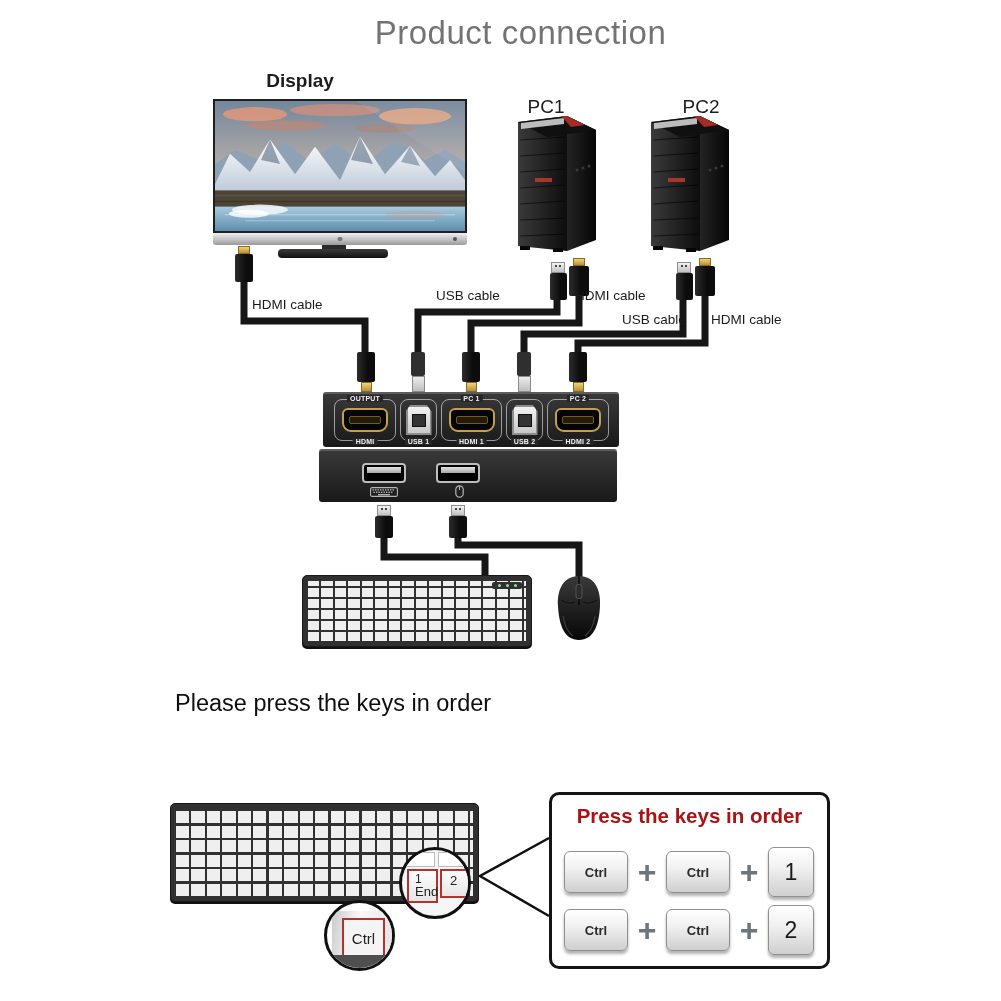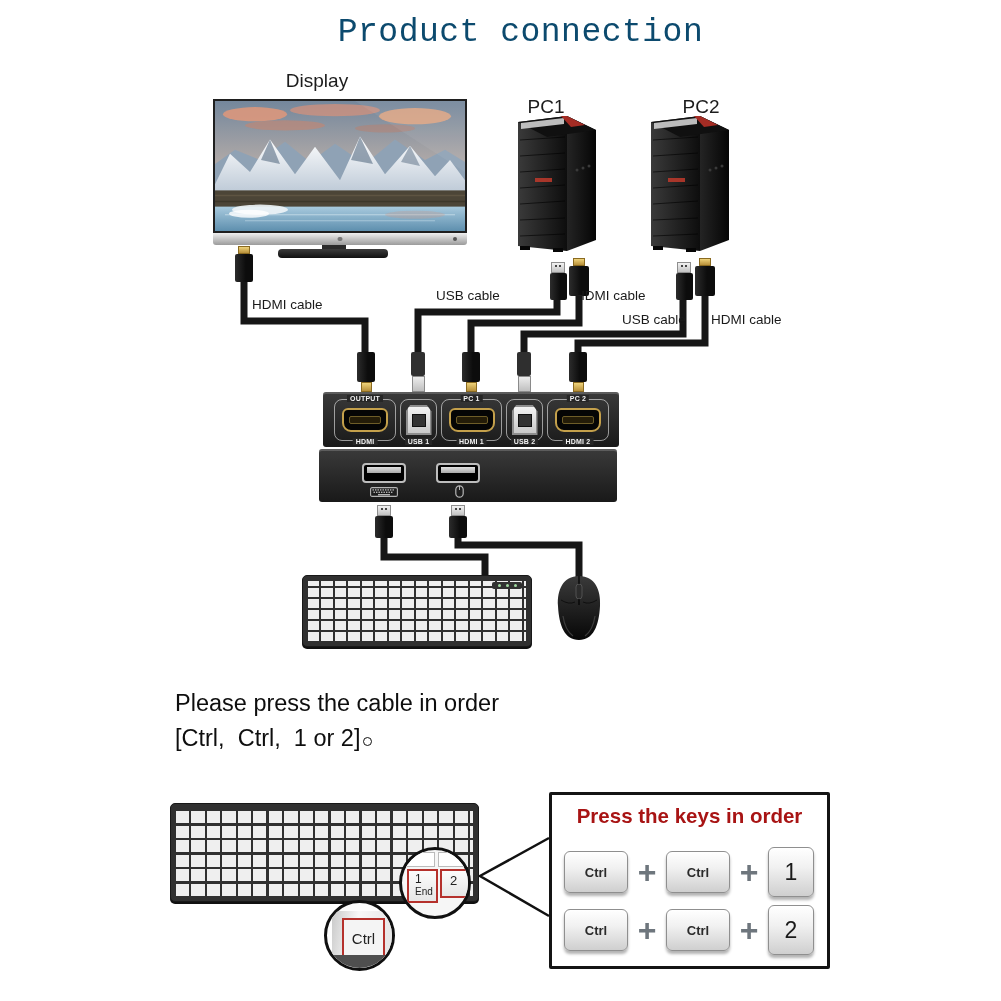--- a/index.html
+++ b/index.html
@@ -1,21 +1,21 @@
 <!DOCTYPE html>
 <html><head>
 <meta charset="utf-8">
 <style>
   html,body{margin:0;padding:0;background:#fff;}
   #canvas{position:relative;width:1001px;height:1001px;background:#ffffff;overflow:hidden;
           font-family:"Liberation Sans","DejaVu Sans",sans-serif;color:#111;}
   .abs{position:absolute;}
 
   
-  .page-title{left:40px;top:14px;width:961px;text-align:center;font-size:33px;color:#0c4a6e;letter-spacing:.5px;font-family:Liberation Mono, monospace;}
+  .page-title{left:40px;top:14px;width:961px;text-align:center;font-size:33px;color:#737373;letter-spacing:.5px;}
   .dev-label{font-size:19px;color:#1c1c1c;text-align:center;}
   .cable-label{font-size:13.5px;color:#1a1a1a;white-space:nowrap;}
 
   
   .mon-bezel{left:213px;top:99px;width:254px;height:134px;background:#0d0d0d;border:2px solid #1f1f1f;box-sizing:border-box;}
   .mon-bezel svg{display:block;width:100%;height:100%;}
   .mon-bar{left:213px;top:233px;width:254px;height:12px;background:linear-gradient(#f0f0f0,#9b9b9b);border-radius:0 0 3px 3px;}
   .mon-bar .logo-dot{position:absolute;left:50%;top:4px;width:5px;height:4px;background:#777;border-radius:2px;transform:translateX(-50%);}
   .mon-bar .pwr-dot{position:absolute;right:10px;top:4px;width:4px;height:4px;background:#555;border-radius:50%;}
   .mon-neck{left:322px;top:245px;width:24px;height:6px;background:#2b2b2b;}
@@ -67,31 +67,31 @@
   .cjk-period{font-size:0;display:inline-block;}
   .cjk-period::after{content:"";display:inline-block;width:7px;height:7px;border:1.5px solid #111;border-radius:50%;margin-left:3px;}
 
   
   .mag{border:3px solid #101010;border-radius:50%;overflow:hidden;background:#f6f6f6;box-sizing:border-box;}
   .mag-num{left:399px;top:847px;width:72px;height:72px;z-index:6;}
   .ghost-key{position:absolute;background:#fff;border:1px solid #bbb;}
   .magkey{position:absolute;background:linear-gradient(#fcfcfc,#e6e6e6);border:2px solid #b5312c;box-sizing:border-box;color:#222;}
   .key-1end{left:5px;top:19px;width:31px;height:34px;padding:2px 0 0 6px;}
   .key-1end .n{font-size:12px;line-height:13px;}
-  .key-1end .e{font-size:10px;line-height:12px;}
+  .key-1end .e{font-size:13px;line-height:12px;}
   .key-2{left:38px;top:19px;width:30px;height:29px;padding:2px 0 0 8px;font-size:13px;}
   .mag-ctrl{left:324px;top:900px;width:71px;height:71px;background:#fdfdfd;z-index:7;}
   .mag-ctrl .bigcap{position:absolute;left:5px;top:8px;width:60px;height:48px;border-radius:3px;
       background:linear-gradient(100deg,#c9c9c9,#f8f8f8 40%,#e4e4e4);}
   .mag-ctrl .redbox{left:15px;top:15px;width:43px;height:40px;display:flex;align-items:center;justify-content:center;
       font-size:15px;background:#f4f4f4;}
   .mag-ctrl::after{content:"";position:absolute;left:-4px;right:-4px;bottom:0;height:13px;background:#4f4f4f;}
 
   
-  .hotkey{left:549px;top:792px;width:281px;height:177px;background:#fff;border:3px solid #141414;border-radius:2px;box-sizing:border-box;z-index:5;}
+  .hotkey{left:549px;top:792px;width:281px;height:177px;background:#fff;border:3px solid #141414;border-radius:10px;box-sizing:border-box;z-index:5;}
   .hk-head{position:absolute;left:0;right:0;top:9px;text-align:center;font-size:20.5px;font-weight:bold;color:#a81414;}
   .hk-row{position:absolute;left:12px;top:50px;height:54px;display:flex;align-items:center;}
   .hk-row2{top:108px;}
   .cap{background:linear-gradient(180deg,#ffffff 0%,#f1f1f1 40%,#cfcfcf 100%);border:1px solid #8f8f8f;border-radius:6px;
        box-shadow:0 3px 3px rgba(0,0,0,.3),inset 0 1px 0 #fff;display:flex;align-items:center;justify-content:center;box-sizing:border-box;}
   .cap-ctrl{width:64px;height:42px;font-size:13px;font-weight:bold;color:#2a2a2a;}
   .cap-num{width:46px;height:50px;font-size:23px;color:#1a1a1a;border-width:1.5px;}
   .plus-box{width:38px;text-align:center;font-size:32px;font-weight:bold;color:#6e767d;line-height:42px;}
 </style>
 </head>
@@ -107,21 +107,21 @@
       <polyline points="683,294 683,334 524,334 524,362"></polyline>
       <polyline points="705,294 705,343 578,343 578,362"></polyline>
       <polyline points="384,534 384,557 485,557 485,582"></polyline>
       <polyline points="458,534 458,545 579,545 579,588"></polyline>
     </g>
     <polyline points="549,838 480,876 549,916" fill="none" stroke="#111" stroke-width="2.5"></polyline>
   </svg>
 
   <div class="abs page-title">Product connection</div>
 
-  <div class="abs dev-label" style="left:252px;top:70px;width:130px;">Display</div>
+  <div class="abs dev-label" style="left:235px;top:70px;width:130px;font-weight:bold;">Display</div>
   <div class="abs mon-bezel">
     <svg viewBox="0 0 250 128" preserveAspectRatio="none">
       <defs>
         <linearGradient id="sky" x1="0" y1="0" x2="0" y2="1">
             <stop offset="0" stop-color="#74879c"></stop>
             <stop offset="1" stop-color="#c3b4ab"></stop>
           </linearGradient>
         <linearGradient id="snow" x1="0" y1="0" x2="0" y2="1">
             <stop offset="0" stop-color="#ffffff"></stop>
             <stop offset="1" stop-color="#b9c6d4"></stop>
@@ -357,22 +357,21 @@
     <rect x="25" y="12" width="6" height="15" rx="3" fill="#2c2c2c" stroke="#5a5a5a" stroke-width="0.8"></rect>
     <line x1="28" y1="4" x2="28" y2="12" stroke="#000" stroke-width="1.2"></line>
     <line x1="28" y1="27" x2="28" y2="33" stroke="#000" stroke-width="1.2"></line>
     <path d="M10,28 Q18,33 24,30" fill="none" stroke="#000" stroke-width="1" opacity=".6"></path>
     <path d="M46,28 Q38,33 32,30" fill="none" stroke="#000" stroke-width="1" opacity=".6"></path>
     <path d="M12,44 Q14,58 22,64" fill="none" stroke="#4e4e4e" stroke-width="1.2" opacity=".7"></path>
     <path d="M44,44 Q42,58 34,64" fill="none" stroke="#4e4e4e" stroke-width="1.2" opacity=".7"></path>
   </svg>
 
   <div class="abs instr">
-    <div>Please press the cable in order</div>
-    <div><span class="l2">[Ctrl,  Ctrl,  1 or 2]</span><span class="cjk-period">。</span></div>
+    <div>Please press the keys in order</div>
   </div>
 
   <div class="abs kbd" style="left:170px;top:803px;width:307px;height:97px;">
     <div class="kbd-keys big"></div>
   </div>
 
   <div class="abs mag mag-num">
     <span class="ghost-key" style="left:3px;top:2px;width:28px;height:13px;"></span>
     <span class="ghost-key" style="left:36px;top:2px;width:28px;height:13px;"></span>
     <div class="magkey key-1end">

